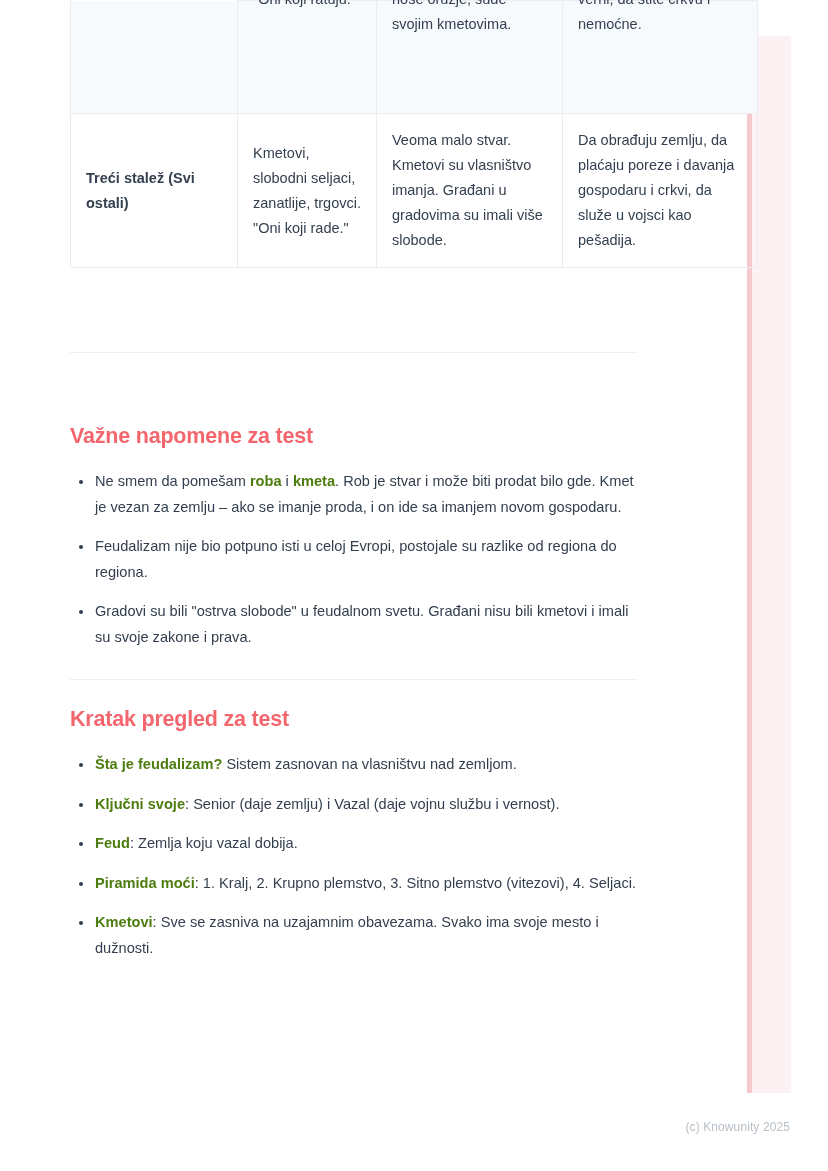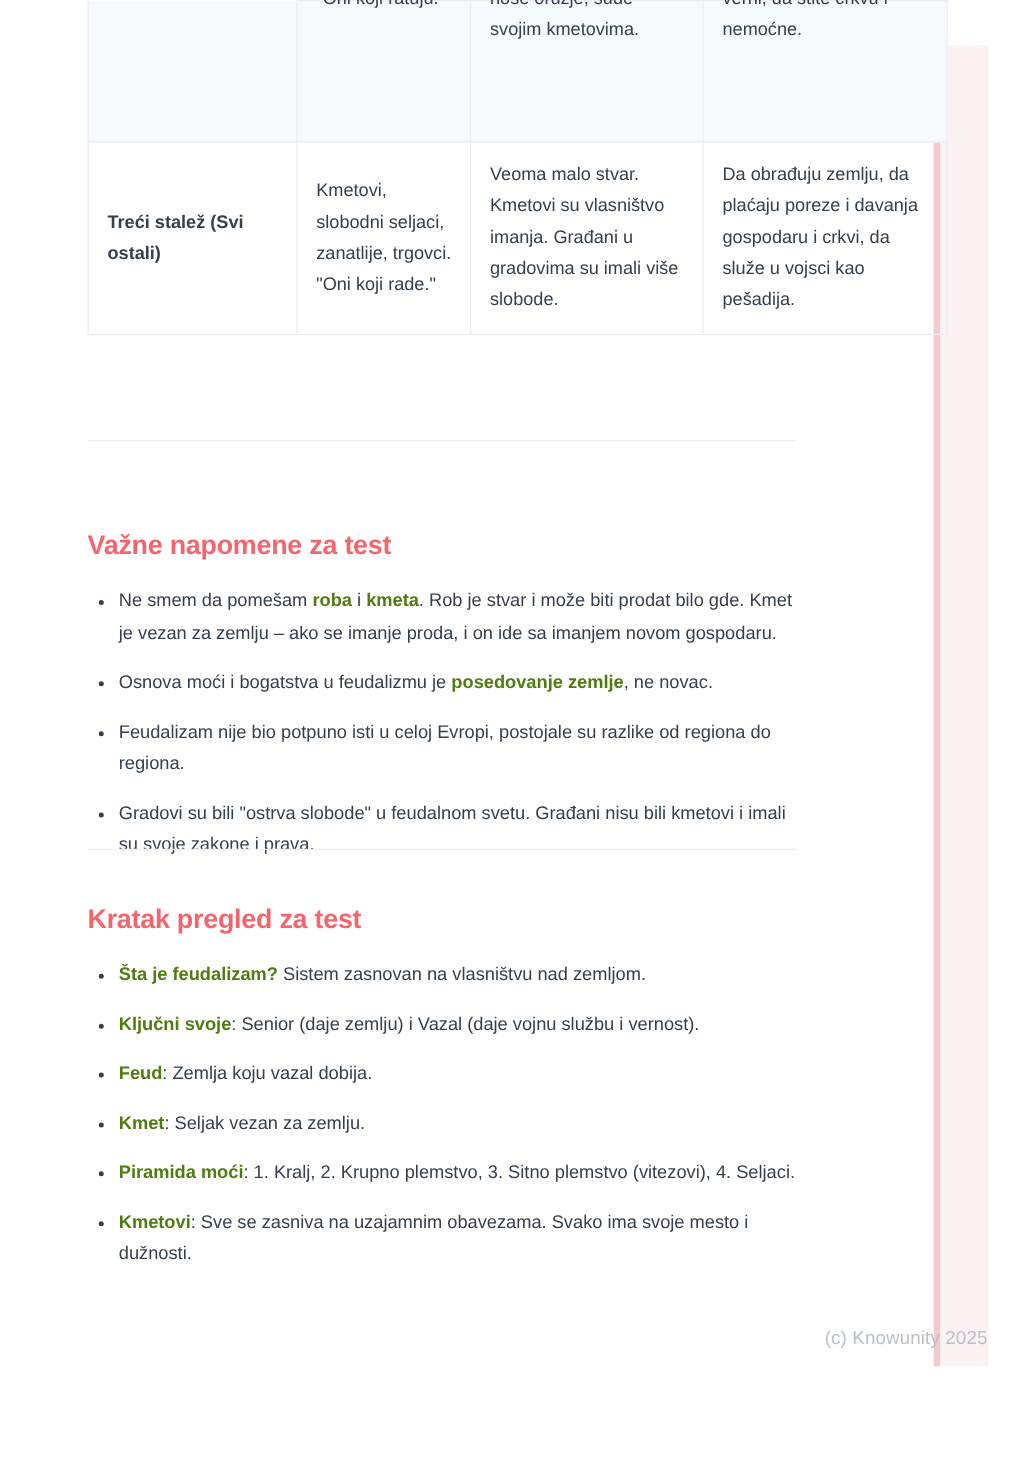--- a/index.html
+++ b/index.html
@@ -117,31 +117,31 @@
     left: 9px;
     top: 11px;
     width: 4px;
     height: 4px;
     border-radius: 50%;
     background: #333f4e;
   }
   ul.bullets li b { font-weight: bold; color: #4d7c0f; }
 
   #notes-block { position: absolute; left: 70px; top: 388px; width: 567px; margin-top: 36px; }
-  #overview-block { position: absolute; left: 70px; top: 707px; width: 567px; margin-top: 16px; }
+  #overview-block { position: absolute; left: 70px; top: 707px; width: 567px; }
   #divider-1 { position: absolute; left: 70px; top: 352px; }
   #divider-2 { position: absolute; left: 70px; top: 679px; }
   .list-gap { height: 20px; }
 
   
   #footer {
     position: absolute;
     right: 38px;
-    top: 1062px;
-    font-size: 15px;
+    top: 1120px;
+    font-size: 12px;
     color: #b9c0c9;
     letter-spacing: 0.1px;
   }
 </style>
 </head>
 <body>
 
 <div id="pink-bar"></div>
 <div id="pink-bar-stripe"></div>
 
@@ -172,34 +172,32 @@
   </table>
 </div>
 
 <hr class="divider" id="divider-1">
 
 <div id="notes-block">
   <h2 class="section-title">Važne napomene za test</h2>
   <div class="list-gap"></div>
   <ul class="bullets" id="notes-list">
       <li><span>Ne smem da pomešam </span><b>roba</b><span> i </span><b>kmeta</b><span>. Rob je stvar i može biti prodat bilo gde. Kmet je vezan za zemlju – ako se imanje proda, i on ide sa imanjem novom gospodaru.</span></li>
-      <li><span>Osnova moći i bogatstva u feudalizmu je </span><b>posedovanje zemlje</b><span>, ne novac.</span></li>
       <li><span>Feudalizam nije bio potpuno isti u celoj Evropi, postojale su razlike od regiona do regiona.</span></li>
       <li><span>Gradovi su bili "ostrva slobode" u feudalnom svetu. Građani nisu bili kmetovi i imali su svoje zakone i prava.</span></li>
     </ul>
 </div>
 
 <hr class="divider" id="divider-2">
 
 <div id="overview-block">
   <h2 class="section-title">Kratak pregled za test</h2>
   <div class="list-gap"></div>
   <ul class="bullets" id="overview-list">
       <li><b>Šta je feudalizam?</b><span> Sistem zasnovan na vlasništvu nad zemljom.</span></li>
       <li><b>Ključni svoje</b><span>: Senior (daje zemlju) i Vazal (daje vojnu službu i vernost).</span></li>
       <li><b>Feud</b><span>: Zemlja koju vazal dobija.</span></li>
-      <li><b>Kmet</b><span>: Seljak vezan za zemlju.</span></li>
       <li><b>Piramida moći</b><span>: 1. Kralj, 2. Krupno plemstvo, 3. Sitno plemstvo (vitezovi), 4. Seljaci.</span></li>
       <li><b>Kmetovi</b><span>: Sve se zasniva na uzajamnim obavezama. Svako ima svoje mesto i dužnosti.</span></li>
     </ul>
 </div>
 
 <div id="footer">(c) Knowunity 2025</div>
 
 </body></html>

